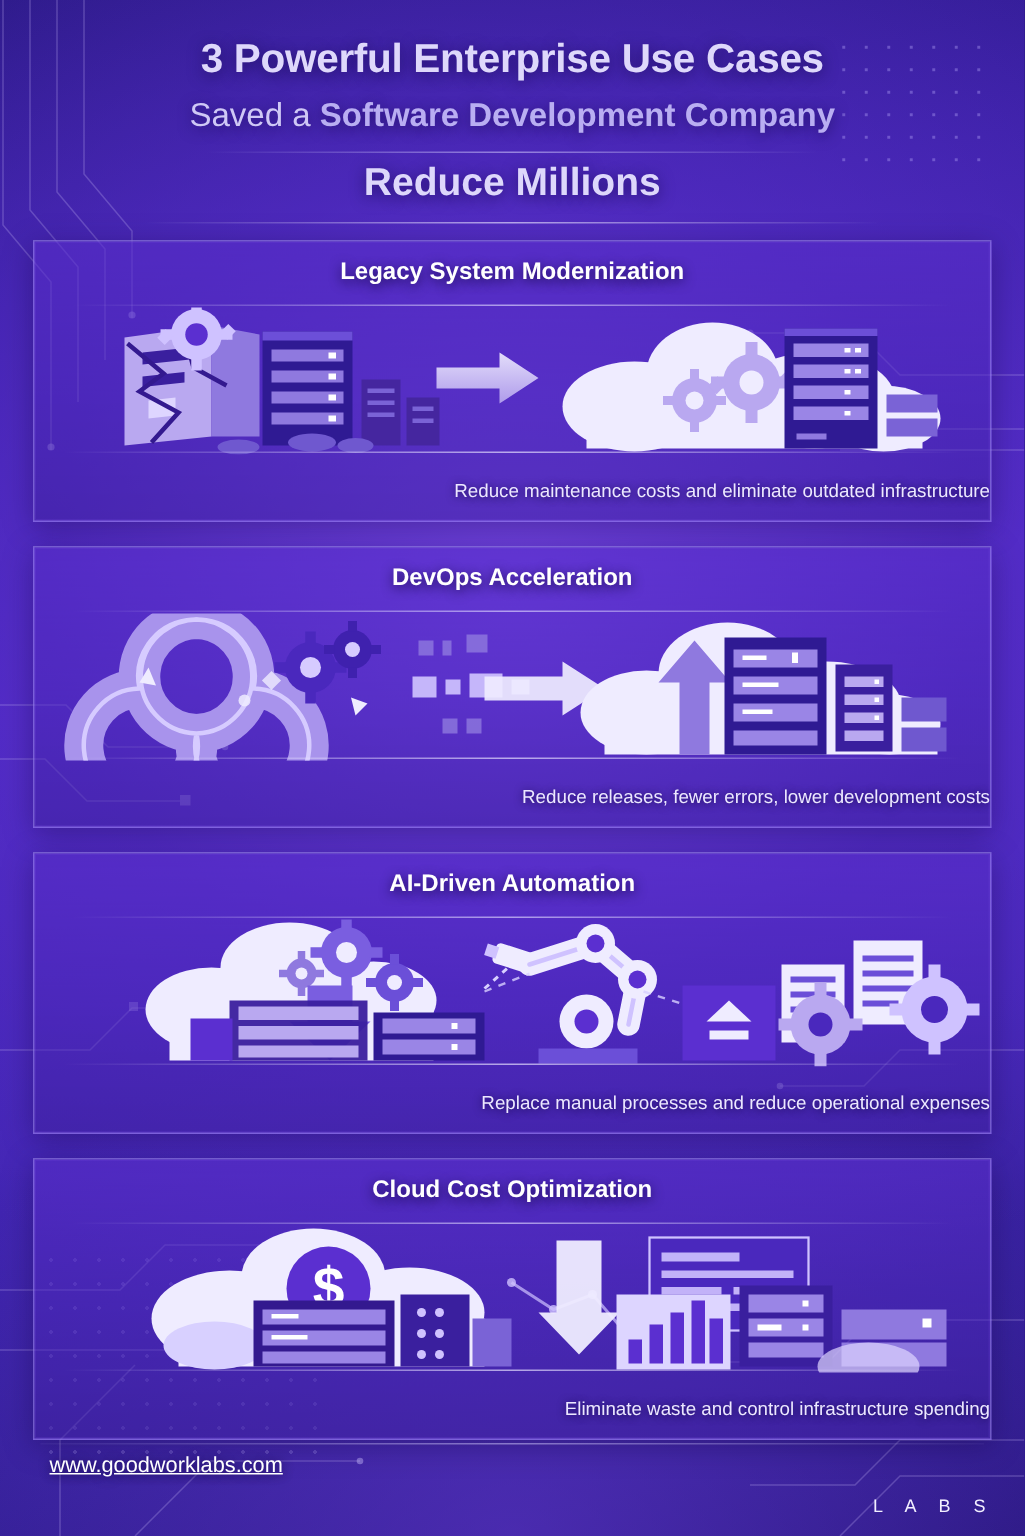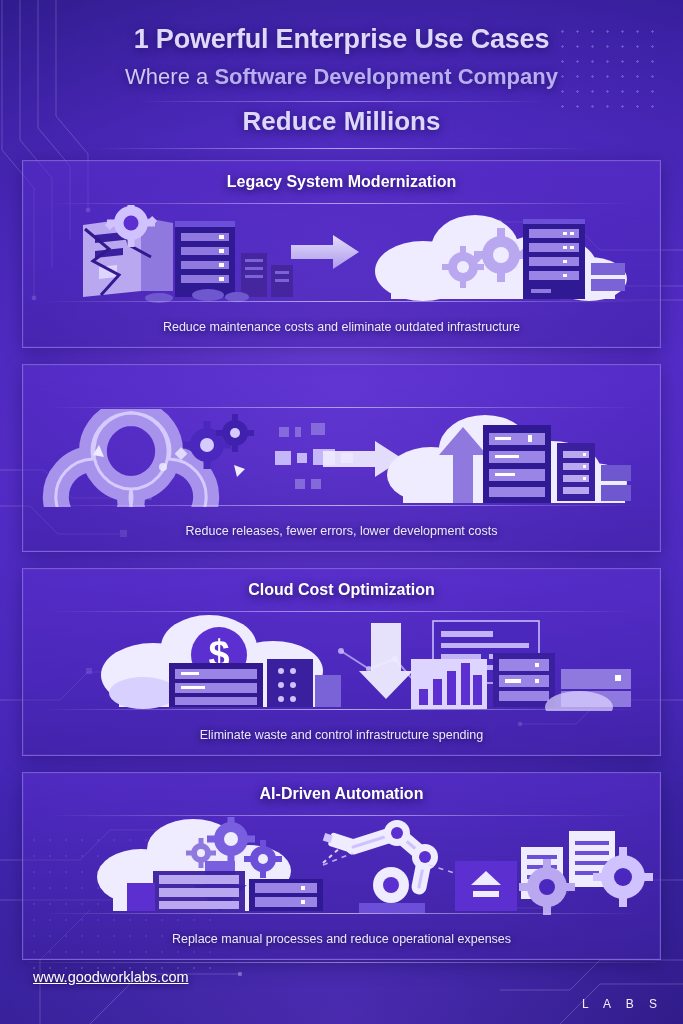--- a/index.html
+++ b/index.html
@@ -70,21 +70,21 @@
   .card-rule{
     position:absolute;top:42px;left:4%;right:4%;height:1px;z-index:3;
     background:linear-gradient(90deg,rgba(200,190,255,0),rgba(224,217,255,.65),rgba(200,190,255,0));
   }
   .card-art{position:absolute;left:0;right:0;top:44px;height:98px;z-index:2;}
   .card-floor{
     position:absolute;left:3%;right:3%;top:140px;height:1px;z-index:3;
     background:linear-gradient(90deg,rgba(205,195,255,0),rgba(230,224,255,.7),rgba(205,195,255,0));
   }
   .card-cap{
-    position:absolute;left:0;right:0;bottom:13px;z-index:4;text-align:center;
+    position:absolute;left:0;right:0;bottom:13px;z-index:4;text-align:right;
     font-size:12.5px;color:#ece8ff;text-shadow:0 1px 6px rgba(16,6,56,.8);
   }
   
   .footer{position:absolute;left:0;right:0;bottom:0;height:66px;}
   .f-rule{
     position:absolute;top:4px;left:4%;right:4%;height:1px;
     background:linear-gradient(90deg,rgba(190,180,255,.05),rgba(214,206,255,.5),rgba(190,180,255,.05));
   }
   .f-url{
     position:absolute;left:33px;bottom:39px;
@@ -145,22 +145,22 @@
         <rect x="597" y="258" width="7" height="7"></rect>
         <rect x="120" y="530" width="7" height="7"></rect>
         <rect x="86" y="668" width="6" height="6"></rect>
       </g>
     </svg>
     <div class="dots-tr"></div>
     <div class="dots-bl"></div>
   </div>
 
   <div class="header">
-    <h1 class="h-line1">1 Powerful Enterprise Use Cases</h1>
-    <h2 class="h-line2"><span>Where a </span><span class="strong">Software Development Company</span></h2>
+    <h1 class="h-line1">3 Powerful Enterprise Use Cases</h1>
+    <h2 class="h-line2"><span>Saved a </span><span class="strong">Software Development Company</span></h2>
     <div class="h-rule"></div>
     <h2 class="h-line3">Reduce Millions</h2>
     <div class="h-rule2"></div>
   </div>
 
   <div class="cards">
 
     <div class="card">
       <h3 class="card-title">Legacy System Modernization</h3>
       <div class="card-rule"></div>
@@ -290,20 +290,21 @@
             <rect x="568" y="58" width="34" height="12"></rect>
               <rect x="568" y="74" width="34" height="12"></rect>
           </g>
         </svg>
       </div>
       <div class="card-floor"></div>
       <div class="card-cap">Reduce maintenance costs and eliminate outdated infrastructure</div>
     </div>
 
     <div class="card">
+      <h3 class="card-title">DevOps Acceleration</h3>
       <div class="card-rule"></div>
       <div class="card-art">
         <svg width="639" height="98" viewBox="0 0 639 98">
 
           <g transform="translate(148,50)">
             <path d="M-78 0 a38 38 0 1 1 38 30 a38 38 0 1 0 38 -30 a38 38 0 1 0 -38 30 a38 38 0 1 1 -38 -30 Z" fill="none" stroke="#a893ec" stroke-width="26" stroke-linecap="round"></path>
             <path d="M-78 0 a38 38 0 1 1 38 30 a38 38 0 1 0 38 -30 a38 38 0 1 0 -38 30 a38 38 0 1 1 -38 -30 Z" fill="none" stroke="#d6cbff" stroke-width="3"></path>
             <path d="M-72 -14 l-6 10 l11 2 Z" fill="#efecff"></path>
             <path d="M66 18 l8 -8 l-11 -4 Z" fill="#efecff"></path>
             <circle cx="-8" cy="8" r="4" fill="#efecff" opacity=".85"></circle>
@@ -391,133 +392,20 @@
             </g>
           </g>
           <g fill="#6f58cf">
             <rect x="578" y="56" width="30" height="16"></rect>
               <rect x="578" y="76" width="30" height="16"></rect>
           </g>
         </svg>
       </div>
       <div class="card-floor"></div>
       <div class="card-cap">Reduce releases, fewer errors, lower development costs</div>
-    </div>
-
-    <div class="card">
-      <h3 class="card-title">Cloud Cost Optimization</h3>
-      <div class="card-rule"></div>
-      <div class="card-art">
-        <svg width="639" height="98" viewBox="0 0 639 98">
-
-          <g fill="#efecff">
-            <ellipse cx="130" cy="62" rx="52" ry="32"></ellipse>
-            <ellipse cx="186" cy="34" rx="48" ry="32"></ellipse>
-            <ellipse cx="250" cy="58" rx="50" ry="30"></ellipse>
-            <rect x="96" y="62" width="204" height="32"></rect>
-          </g>
-          <g fill="#d8d0ff">
-            <ellipse cx="120" cy="80" rx="34" ry="16"></ellipse>
-          </g>
-
-          <g transform="translate(196,42)">
-            <circle cx="0" cy="0" r="28" fill="#5b2fd0"></circle>
-            <text x="0" y="12" font-family="Liberation Sans, sans-serif" font-size="38" font-weight="bold" fill="#ffffff" text-anchor="middle">$</text>
-          </g>
-
-          <g>
-            <rect x="146" y="50" width="94" height="44" fill="#33198f"></rect>
-            <g fill="#9a85e6">
-              <rect x="152" y="56" width="82" height="10"></rect>
-                <rect x="152" y="70" width="82" height="10"></rect>
-              <rect x="152" y="84" width="82" height="8"></rect>
-            </g>
-            <g fill="#ffffff">
-              <rect x="158" y="59" width="18" height="3"></rect>
-                <rect x="158" y="73" width="24" height="3"></rect>
-            </g>
-          </g>
-          <g>
-            <rect x="244" y="46" width="46" height="48" fill="#3a1f9e"></rect>
-            <g fill="#cfc2ff">
-              <circle cx="258" cy="58" r="3"></circle>
-                <circle cx="270" cy="58" r="3"></circle>
-              <circle cx="258" cy="72" r="3"></circle>
-                <circle cx="270" cy="72" r="3"></circle>
-              <circle cx="258" cy="86" r="3"></circle>
-                <circle cx="270" cy="86" r="3"></circle>
-            </g>
-          </g>
-          <g fill="#7a63d6">
-              <rect x="292" y="62" width="26" height="32"></rect>
-            </g>
-
-          <g stroke="#cfc2ff" stroke-width="2" fill="none" opacity=".7">
-            <path d="M318 38 L346 56 L372 46 L398 76 L424 62"></path>
-          </g>
-          <g fill="#cfc2ff" opacity=".8">
-            <circle cx="318" cy="38" r="3"></circle>
-              <circle cx="346" cy="56" r="3"></circle>
-            <circle cx="372" cy="46" r="3"></circle>
-              <circle cx="398" cy="76" r="3"></circle>
-          </g>
-
-          <g fill="#efecff" opacity=".95">
-            <path d="M348 10 L378 10 L378 58 L390 58 L363 86 L336 58 L348 58 Z"></path>
-          </g>
-
-          <g>
-            <rect x="410" y="8" width="106" height="62" fill="#4a28bd" stroke="#cfc2ff" stroke-width="1.5"></rect>
-            <g fill="#cfc2ff" opacity=".9">
-              <rect x="418" y="18" width="52" height="6"></rect>
-                <rect x="418" y="30" width="88" height="5"></rect>
-              <rect x="418" y="41" width="40" height="5"></rect>
-                <rect x="466" y="41" width="40" height="5"></rect>
-              <rect x="418" y="52" width="70" height="5"></rect>
-            </g>
-          </g>
-
-          <g>
-            <rect x="388" y="46" width="76" height="50" fill="#ddd5ff"></rect>
-            <g fill="#5b2fd0">
-              <rect x="396" y="76" width="9" height="16"></rect>
-                <rect x="410" y="66" width="9" height="26"></rect>
-              <rect x="424" y="58" width="9" height="34"></rect>
-                <rect x="438" y="50" width="9" height="42"></rect>
-              <rect x="450" y="62" width="9" height="30"></rect>
-            </g>
-          </g>
-
-          <g>
-            <rect x="470" y="40" width="62" height="54" fill="#3a1f9e"></rect>
-            <g fill="#9a85e6">
-              <rect x="476" y="46" width="50" height="12"></rect>
-                <rect x="476" y="62" width="50" height="12"></rect>
-              <rect x="476" y="78" width="50" height="10"></rect>
-            </g>
-            <g fill="#ffffff">
-              <rect x="512" y="50" width="4" height="4"></rect>
-                <rect x="512" y="66" width="4" height="4"></rect>
-              <rect x="482" y="66" width="16" height="4"></rect>
-            </g>
-          </g>
-          <g fill="#8f79df">
-            <rect x="538" y="56" width="70" height="20"></rect>
-            <rect x="538" y="78" width="70" height="16"></rect>
-          </g>
-          <g fill="#ffffff">
-              <rect x="592" y="62" width="6" height="6"></rect>
-            </g>
-          <g fill="#ded5ff" opacity=".7">
-              <ellipse cx="556" cy="94" rx="34" ry="16"></ellipse>
-            </g>
-        </svg>
-      </div>
-      <div class="card-floor"></div>
-      <div class="card-cap">Eliminate waste and control infrastructure spending</div>
     </div>
 
     <div class="card">
       <h3 class="card-title">AI-Driven Automation</h3>
       <div class="card-rule"></div>
       <div class="card-art">
         <svg width="639" height="98" viewBox="0 0 639 98">
 
           <g fill="#efecff">
             <ellipse cx="118" cy="60" rx="44" ry="28"></ellipse>
@@ -649,20 +537,133 @@
               <rect x="-30" y="-4" width="10" height="8"></rect>
                 <rect x="20" y="-4" width="10" height="8"></rect>
             </g>
           </g>
         </svg>
       </div>
       <div class="card-floor"></div>
       <div class="card-cap">Replace manual processes and reduce operational expenses</div>
     </div>
 
+    <div class="card">
+      <h3 class="card-title">Cloud Cost Optimization</h3>
+      <div class="card-rule"></div>
+      <div class="card-art">
+        <svg width="639" height="98" viewBox="0 0 639 98">
+
+          <g fill="#efecff">
+            <ellipse cx="130" cy="62" rx="52" ry="32"></ellipse>
+            <ellipse cx="186" cy="34" rx="48" ry="32"></ellipse>
+            <ellipse cx="250" cy="58" rx="50" ry="30"></ellipse>
+            <rect x="96" y="62" width="204" height="32"></rect>
+          </g>
+          <g fill="#d8d0ff">
+            <ellipse cx="120" cy="80" rx="34" ry="16"></ellipse>
+          </g>
+
+          <g transform="translate(196,42)">
+            <circle cx="0" cy="0" r="28" fill="#5b2fd0"></circle>
+            <text x="0" y="12" font-family="Liberation Sans, sans-serif" font-size="38" font-weight="bold" fill="#ffffff" text-anchor="middle">$</text>
+          </g>
+
+          <g>
+            <rect x="146" y="50" width="94" height="44" fill="#33198f"></rect>
+            <g fill="#9a85e6">
+              <rect x="152" y="56" width="82" height="10"></rect>
+                <rect x="152" y="70" width="82" height="10"></rect>
+              <rect x="152" y="84" width="82" height="8"></rect>
+            </g>
+            <g fill="#ffffff">
+              <rect x="158" y="59" width="18" height="3"></rect>
+                <rect x="158" y="73" width="24" height="3"></rect>
+            </g>
+          </g>
+          <g>
+            <rect x="244" y="46" width="46" height="48" fill="#3a1f9e"></rect>
+            <g fill="#cfc2ff">
+              <circle cx="258" cy="58" r="3"></circle>
+                <circle cx="270" cy="58" r="3"></circle>
+              <circle cx="258" cy="72" r="3"></circle>
+                <circle cx="270" cy="72" r="3"></circle>
+              <circle cx="258" cy="86" r="3"></circle>
+                <circle cx="270" cy="86" r="3"></circle>
+            </g>
+          </g>
+          <g fill="#7a63d6">
+              <rect x="292" y="62" width="26" height="32"></rect>
+            </g>
+
+          <g stroke="#cfc2ff" stroke-width="2" fill="none" opacity=".7">
+            <path d="M318 38 L346 56 L372 46 L398 76 L424 62"></path>
+          </g>
+          <g fill="#cfc2ff" opacity=".8">
+            <circle cx="318" cy="38" r="3"></circle>
+              <circle cx="346" cy="56" r="3"></circle>
+            <circle cx="372" cy="46" r="3"></circle>
+              <circle cx="398" cy="76" r="3"></circle>
+          </g>
+
+          <g fill="#efecff" opacity=".95">
+            <path d="M348 10 L378 10 L378 58 L390 58 L363 86 L336 58 L348 58 Z"></path>
+          </g>
+
+          <g>
+            <rect x="410" y="8" width="106" height="62" fill="#4a28bd" stroke="#cfc2ff" stroke-width="1.5"></rect>
+            <g fill="#cfc2ff" opacity=".9">
+              <rect x="418" y="18" width="52" height="6"></rect>
+                <rect x="418" y="30" width="88" height="5"></rect>
+              <rect x="418" y="41" width="40" height="5"></rect>
+                <rect x="466" y="41" width="40" height="5"></rect>
+              <rect x="418" y="52" width="70" height="5"></rect>
+            </g>
+          </g>
+
+          <g>
+            <rect x="388" y="46" width="76" height="50" fill="#ddd5ff"></rect>
+            <g fill="#5b2fd0">
+              <rect x="396" y="76" width="9" height="16"></rect>
+                <rect x="410" y="66" width="9" height="26"></rect>
+              <rect x="424" y="58" width="9" height="34"></rect>
+                <rect x="438" y="50" width="9" height="42"></rect>
+              <rect x="450" y="62" width="9" height="30"></rect>
+            </g>
+          </g>
+
+          <g>
+            <rect x="470" y="40" width="62" height="54" fill="#3a1f9e"></rect>
+            <g fill="#9a85e6">
+              <rect x="476" y="46" width="50" height="12"></rect>
+                <rect x="476" y="62" width="50" height="12"></rect>
+              <rect x="476" y="78" width="50" height="10"></rect>
+            </g>
+            <g fill="#ffffff">
+              <rect x="512" y="50" width="4" height="4"></rect>
+                <rect x="512" y="66" width="4" height="4"></rect>
+              <rect x="482" y="66" width="16" height="4"></rect>
+            </g>
+          </g>
+          <g fill="#8f79df">
+            <rect x="538" y="56" width="70" height="20"></rect>
+            <rect x="538" y="78" width="70" height="16"></rect>
+          </g>
+          <g fill="#ffffff">
+              <rect x="592" y="62" width="6" height="6"></rect>
+            </g>
+          <g fill="#ded5ff" opacity=".7">
+              <ellipse cx="556" cy="94" rx="34" ry="16"></ellipse>
+            </g>
+        </svg>
+      </div>
+      <div class="card-floor"></div>
+      <div class="card-cap">Eliminate waste and control infrastructure spending</div>
+    </div>
+
   </div>
 
   <div class="footer">
     <div class="f-rule"></div>
     <a class="f-url" href="#">www.goodworklabs.com</a>
     <div class="f-logo">
       <span class="f-logo-sub">L A B S</span>
     </div>
   </div>
 

